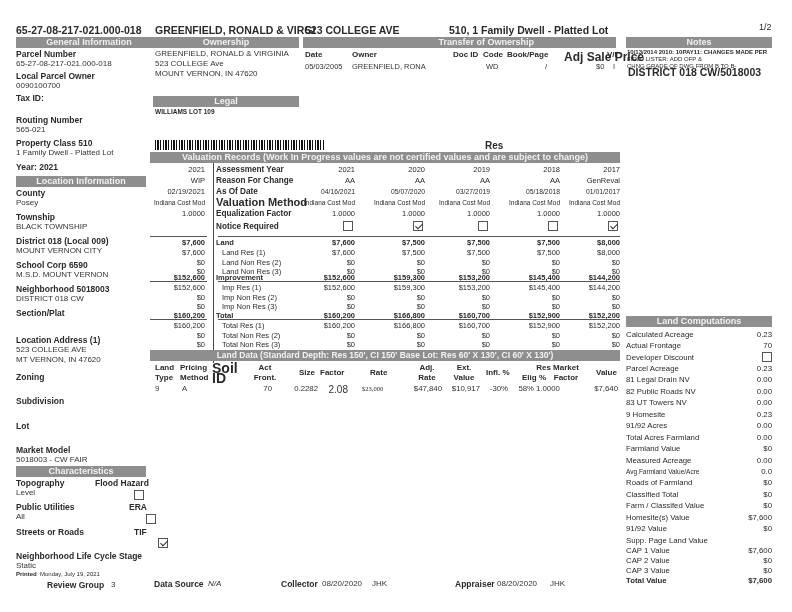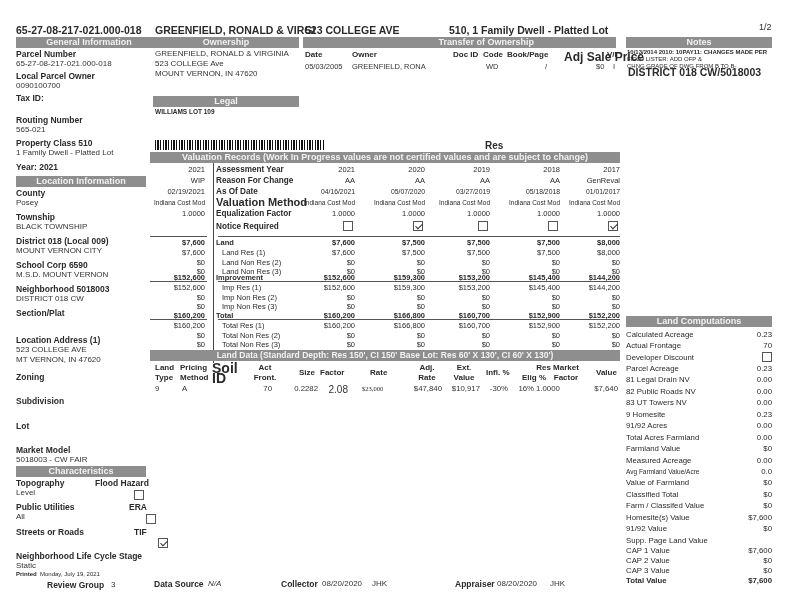--- a/index.html
+++ b/index.html
@@ -418,21 +418,21 @@
 
 <div class="abs val" style="left:155px;top:384px;font-size:7.8px;">9</div>
 <div class="abs val" style="left:182px;top:384px;font-size:7.8px;">A</div>
 <div class="abs val r" style="left:250px;top:384px;width:22px;font-size:7.8px;">70</div>
 <div class="abs val r" style="left:286px;top:384px;width:32px;font-size:7.8px;">0.2282</div>
 <div class="abs val r" style="left:326px;top:384px;width:22px;font-size:10px;">2.08</div>
 <div class="abs" style="left:362px;top:385px;font-size:6.5px;font-family:'Liberation Serif',serif;">$23,000</div>
 <div class="abs val r" style="left:405px;top:384px;width:37px;font-size:7.8px;">$47,840</div>
 <div class="abs val r" style="left:443px;top:384px;width:37px;font-size:7.8px;">$10,917</div>
 <div class="abs val r" style="left:482px;top:384px;width:26px;font-size:7.8px;">-30%</div>
-<div class="abs val r" style="left:510px;top:384px;width:24px;font-size:7.8px;">16%</div>
+<div class="abs val r" style="left:510px;top:384px;width:24px;font-size:7.8px;">58%</div>
 <div class="abs val" style="left:536px;top:384px;font-size:7.8px;">1.0000</div>
 <div class="abs val r" style="left:580px;top:384px;width:38px;font-size:7.8px;">$7,640</div>
 
 
 <div class="bar" style="left:626px;top:316px;width:146px;">Land Computations</div>
 
 <div class="lc" style="top:329px;">
     <span class="k">Calculated Acreage</span>
     <span class="v">0.23</span>
   </div>
@@ -478,21 +478,21 @@
   </div>
 <div class="lc" style="top:455px;">
     <span class="k">Measured Acreage</span>
     <span class="v">0.00</span>
   </div>
 <div class="lc" style="top:466px;font-size:6.5px;">
     <span class="k">Avg Farmland Value/Acre</span>
     <span class="v" style="font-size:7.8px;">0.0</span>
   </div>
 <div class="lc" style="top:477px;">
-    <span class="k">Value of Farmland</span>
+    <span class="k">Roads of Farmland</span>
     <span class="v">$0</span>
   </div>
 <div class="lc" style="top:489px;">
     <span class="k">Classified Total</span>
     <span class="v">$0</span>
   </div>
 <div class="lc" style="top:500px;">
     <span class="k">Farm / Classifed Value</span>
     <span class="v">$0</span>
   </div>

